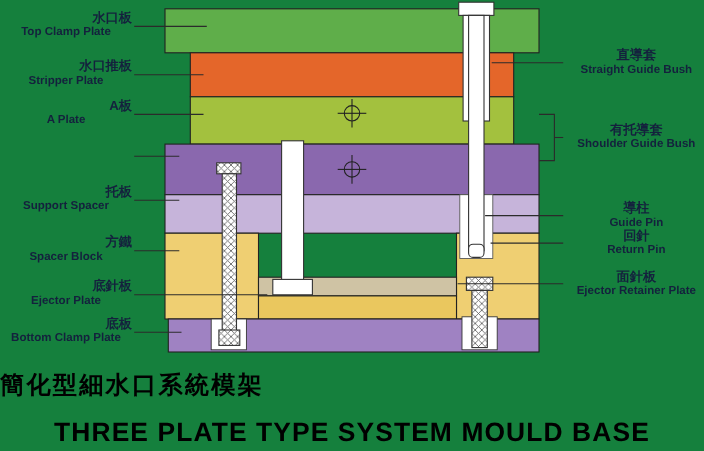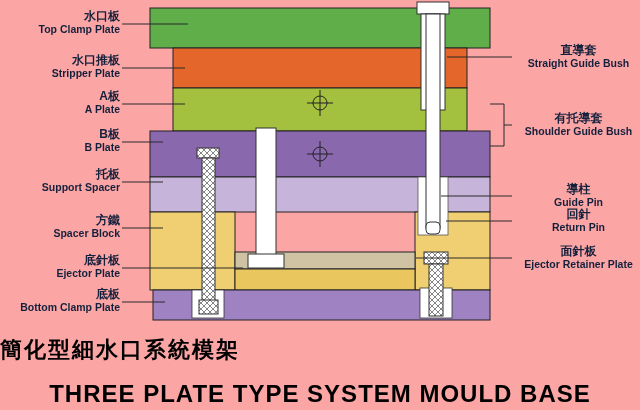--- a/index.html
+++ b/index.html
@@ -1,25 +1,25 @@
 <!DOCTYPE html>
 <html><head>
 <meta charset="utf-8">
 <style>
   html,body { margin:0; padding:0; background:#ffffff; }
   .stage {
-    position:relative; width:640px; height:410px; background:#fca5a5;
+    position:relative; width:640px; height:410px; background:#15803d;
     font-family:"Liberation Sans", sans-serif; overflow:hidden;
   }
   .diagram-svg { position:absolute; left:0; top:0; width:640px; height:410px; }
   .llabel { position:absolute; left:0; width:120px; text-align:right; color:#14213d; }
   .rlabel { position:absolute; left:517px; width:123px; text-align:center; color:#14213d; }
   .zh { font-size:12px; font-weight:bold; line-height:13px; }
   .en { font-size:10.5px; font-weight:bold; line-height:13px; white-space:nowrap; }
-  .llabel .en { white-space:normal; }
+  .llabel .en { white-space:normal;text-align:center; }
   .title-zh {
     position:absolute; top:335px; left:0; width:640px; text-align:left;
     font-size:22px; font-weight:bold; letter-spacing:2px; color:#000;
   }
   .title-en {
     position:absolute; top:362px; left:0; width:640px; text-align:center;
     font-size:24px; font-weight:bold; letter-spacing:1px; color:#000;margin-top:18px;
   }
 </style>
 </head>
@@ -112,24 +112,20 @@
     <div class="en">Top Clamp Plate</div>
   </div>
   <div class="llabel" style="top:90px">
     <div class="zh">A板</div>
     <div class="en">A Plate</div>
   </div>
   <div class="llabel" style="top:54px">
     <div class="zh">水口推板</div>
     <div class="en">Stripper Plate</div>
   </div>
-  <div class="llabel" style="top:128px">
-    <div class="zh">B板</div>
-    <div class="en">B Plate</div>
-  </div>
   <div class="llabel" style="top:168px">
     <div class="zh">托板</div>
     <div class="en">Support Spacer</div>
   </div>
   <div class="llabel" style="top:214px">
     <div class="zh">方鐵</div>
     <div class="en">Spacer Block</div>
   </div>
   <div class="llabel" style="top:254px">
     <div class="zh">底針板</div>

